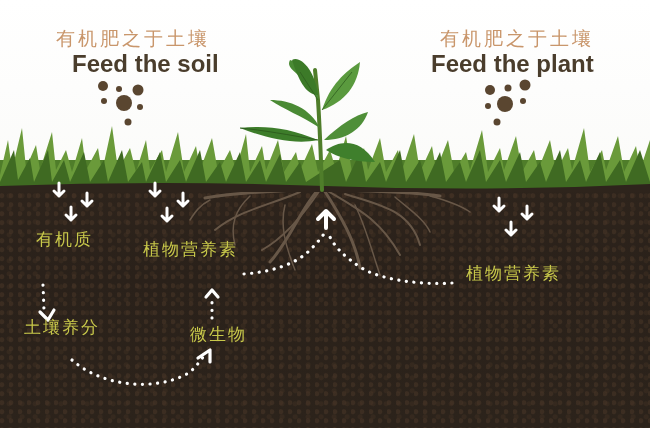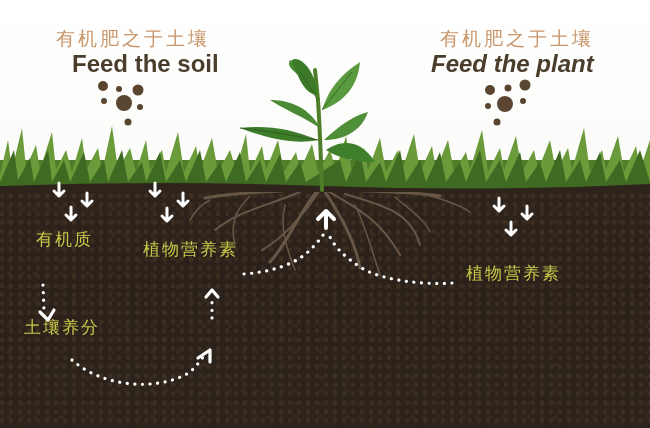--- a/index.html
+++ b/index.html
@@ -143,19 +143,20 @@
     <g stroke="#ffffff" stroke-width="3.2" fill="none" stroke-linecap="round" stroke-linejoin="round">
       <path d="M40 312 L 48 320 L 54 310"></path>
       <path d="M198 358 L 210 350 L 210 362"></path>
       <path d="M206 297 L 212 290 L 218 297"></path>
     </g>
   </svg>
 
   <div class="caption-cn" style="left:56px; top:26px;">有机肥之于土壤</div>
   <div class="caption-en" style="left:72px; top:50px;">Feed the soil</div>
   <div class="caption-cn" style="left:440px; top:26px;">有机肥之于土壤</div>
-  <div class="caption-en" style="left:431px; top:50px;font-style:italic;">Feed the plant</div>
+  <div class="caption-en" style="left:431px; top:50px;">Feed the plant</div>
 
   <div class="label" style="left:36px; top:228px;">有机质</div>
   <div class="label" style="left:143px; top:238px;">植物营养素</div>
   <div class="label" style="left:24px; top:316px;">土壤养分</div>
+  <div class="label" style="left:190px; top:323px;">微生物</div>
   <div class="label" style="left:466px; top:262px;">植物营养素</div>
 </div>
 
 </body></html>

